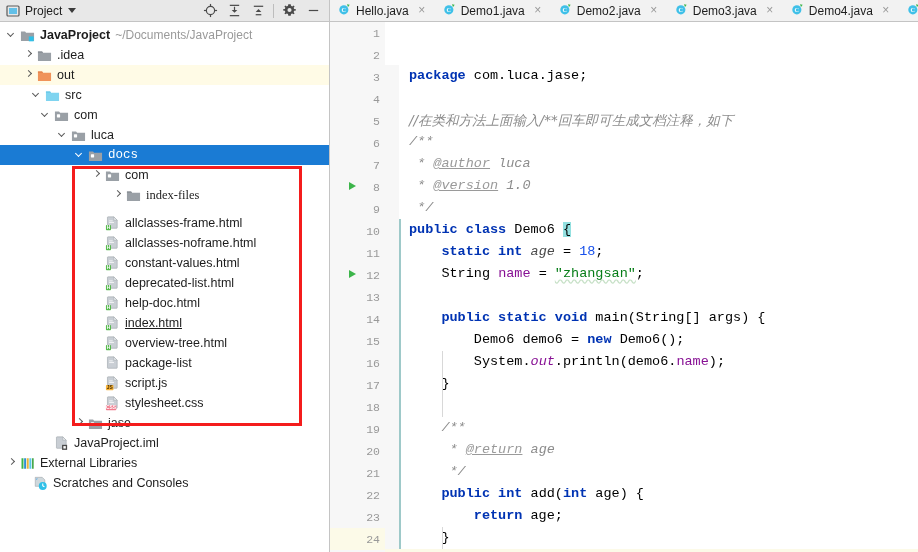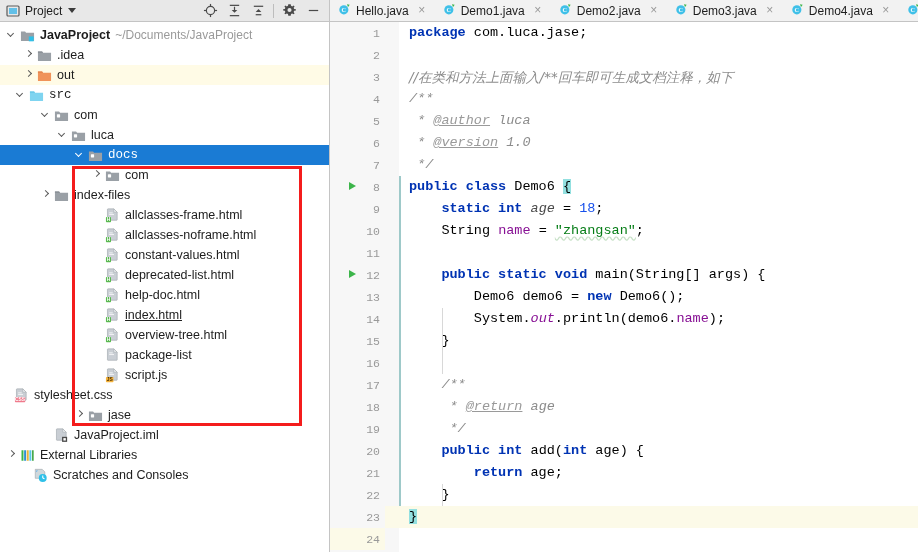--- a/index.html
+++ b/index.html
@@ -119,21 +119,21 @@
     padding-right: 5px; position: relative;
   }
   .gutter-line.cur { background: #fcfae8; }
   .runmark {
     position: absolute; left: 19px; top: 6px;
     width: 0; height: 0;
     border-left: 7px solid #3cb54a;
     border-top: 4.5px solid transparent; border-bottom: 4.5px solid transparent;
   }
   .foldmark { position: absolute; right: -14px; top: 5px; width: 11px; height: 11px; }
-  .code-area { flex: 1 1 auto; position: relative; background: #ffffff; }
+  .code-area { flex: 1 1 auto; position: relative; background: #ffffff; margin-top: 43px; }
   .fold-strip {
     position: absolute; left: 0; top: 0; width: 14px; height: 100%;
     background: #f7f7f7; border-right: 0;
   }
   .code-line {
     height: 22px; line-height: 22px;
     font-family: "Liberation Mono", monospace;
     font-size: 13.5px; color: #000000;
     white-space: pre; padding-left: 24px; position: relative;
   }
@@ -299,21 +299,21 @@
           <div class="row highlight-yellow" style="padding-left: 23px;">
             <span class="arrow">
               <i></i>
             </span>
             <span class="ic"><svg width="15" height="15" viewBox="0 0 16 16">
                 <path d="M1 3.6 h4.4 l1.1 1.4 H15 v8.2 a0.7 0.7 0 0 1-0.7 0.7 H1.7 A0.7 0.7 0 0 1 1 13.2 Z" fill="#f0935a"></path>
                 <path d="M1 3.6 h4.4 l1.1 1.4 H1 Z" fill="#e3814a"></path>
               </svg></span>
             <span class="label">out</span>
           </div>
-          <div class="row" style="padding-left: 15px; font-family: Liberation Mono, monospace;">
+          <div class="row" style="padding-left: 31px;">
             <span class="arrow down">
               <i></i>
             </span>
             <span class="ic"><svg width="15" height="15" viewBox="0 0 16 16">
                 <path d="M1 3.6 h4.4 l1.1 1.4 H15 v8.2 a0.7 0.7 0 0 1-0.7 0.7 H1.7 A0.7 0.7 0 0 1 1 13.2 Z" fill="#7fd4f0"></path>
                 <path d="M1 3.6 h4.4 l1.1 1.4 H1 Z" fill="#66c7e8"></path>
               </svg></span>
             <span class="label">src</span>
           </div>
           <div class="row" style="padding-left: 40px;">
@@ -349,31 +349,31 @@
           <div class="row" style="padding-left: 91px;">
             <span class="arrow">
               <i></i>
             </span>
             <span class="ic"><svg width="15" height="15" viewBox="0 0 16 16">
                 <path d="M1 3.6 h4.4 l1.1 1.4 H15 v8.2 a0.7 0.7 0 0 1-0.7 0.7 H1.7 A0.7 0.7 0 0 1 1 13.2 Z" fill="#9aa0a6"></path>
                 <rect x="3.1" y="6.6" width="3.4" height="3.4" rx="0.5" fill="#ffffff"></rect>
               </svg></span>
             <span class="label">com</span>
           </div>
-          <div class="row" style="padding-left: 40px;">
+          <div class="row" style="padding-left: 112px; font-family: Liberation Serif, serif;">
             <span class="arrow">
               <i></i>
             </span>
             <span class="ic"><svg width="15" height="15" viewBox="0 0 16 16">
                 <path d="M1 3.6 h4.4 l1.1 1.4 H15 v8.2 a0.7 0.7 0 0 1-0.7 0.7 H1.7 A0.7 0.7 0 0 1 1 13.2 Z" fill="#9aa0a6"></path>
                 <path d="M1 3.6 h4.4 l1.1 1.4 H1 Z" fill="#868c92"></path>
               </svg></span>
             <span class="label">index-files</span>
           </div>
-          <div class="row" style="padding-left: 91px;">
+          <div class="row" style="padding-left: 91px; margin-top: 8px;">
             <span class="arrow spacer"></span>
             <span class="ic"><svg width="15" height="15" viewBox="0 0 16 16">
                 <path d="M3.2 0.9 h6.2 L13 4.5 v8.0 a0.6 0.6 0 0 1-0.6 0.6 H3.2 a0.6 0.6 0 0 1-0.6-0.6 V1.5 a0.6 0.6 0 0 1 0.6-0.6 Z" fill="#c9ced4" stroke="#9aa0a6" stroke-width="0.6"></path>
                 <path d="M9.4 0.9 V4.5 H13 Z" fill="#eceff1" stroke="#9aa0a6" stroke-width="0.5"></path>
                 <line x1="4.4" y1="5.2" x2="8.2" y2="5.2" stroke="#ffffff" stroke-width="0.8"></line>
                 <line x1="4.4" y1="7.0" x2="9.6" y2="7.0" stroke="#ffffff" stroke-width="0.8"></line>
                 <rect x="1" y="9.6" width="5.4" height="5.6" rx="0.8" fill="#59b94f"></rect>
                 <text x="3.7" y="14.2" font-size="5.2" font-family="Liberation Sans, sans-serif" font-weight="bold" fill="#ffffff" text-anchor="middle">H</text>
               </svg></span>
             <span class="label">allclasses-frame.html</span>
@@ -465,21 +465,21 @@
             <span class="ic"><svg width="15" height="15" viewBox="0 0 16 16">
                 <path d="M3.2 0.9 h6.2 L13 4.5 v8.0 a0.6 0.6 0 0 1-0.6 0.6 H3.2 a0.6 0.6 0 0 1-0.6-0.6 V1.5 a0.6 0.6 0 0 1 0.6-0.6 Z" fill="#c9ced4" stroke="#9aa0a6" stroke-width="0.6"></path>
                 <path d="M9.4 0.9 V4.5 H13 Z" fill="#eceff1" stroke="#9aa0a6" stroke-width="0.5"></path>
                 <line x1="4.4" y1="5.2" x2="8.2" y2="5.2" stroke="#ffffff" stroke-width="0.8"></line>
                 <line x1="4.4" y1="7.0" x2="9.6" y2="7.0" stroke="#ffffff" stroke-width="0.8"></line>
                 <rect x="1" y="9.6" width="8" height="5.6" rx="0.8" fill="#f5b33c"></rect>
                 <text x="5" y="14.2" font-size="5.2" font-family="Liberation Sans, sans-serif" font-weight="bold" fill="#4a3000" text-anchor="middle">JS</text>
               </svg></span>
             <span class="label">script.js</span>
           </div>
-          <div class="row" style="">
+          <div class="row" style="padding-left: 91px;">
             <span class="arrow spacer"></span>
             <span class="ic"><svg width="15" height="15" viewBox="0 0 16 16">
                 <path d="M3.2 0.9 h6.2 L13 4.5 v8.0 a0.6 0.6 0 0 1-0.6 0.6 H3.2 a0.6 0.6 0 0 1-0.6-0.6 V1.5 a0.6 0.6 0 0 1 0.6-0.6 Z" fill="#c9ced4" stroke="#9aa0a6" stroke-width="0.6"></path>
                 <path d="M9.4 0.9 V4.5 H13 Z" fill="#eceff1" stroke="#9aa0a6" stroke-width="0.5"></path>
                 <line x1="4.4" y1="5.2" x2="8.2" y2="5.2" stroke="#ffffff" stroke-width="0.8"></line>
                 <line x1="4.4" y1="7.0" x2="9.6" y2="7.0" stroke="#ffffff" stroke-width="0.8"></line>
                 <rect x="1" y="9.6" width="11" height="5.6" rx="0.8" fill="#f07a8c"></rect>
                 <text x="6.5" y="14.2" font-size="5.2" font-family="Liberation Sans, sans-serif" font-weight="bold" fill="#ffffff" text-anchor="middle">CSS</text>
               </svg></span>
             <span class="label">stylesheet.css</span>

